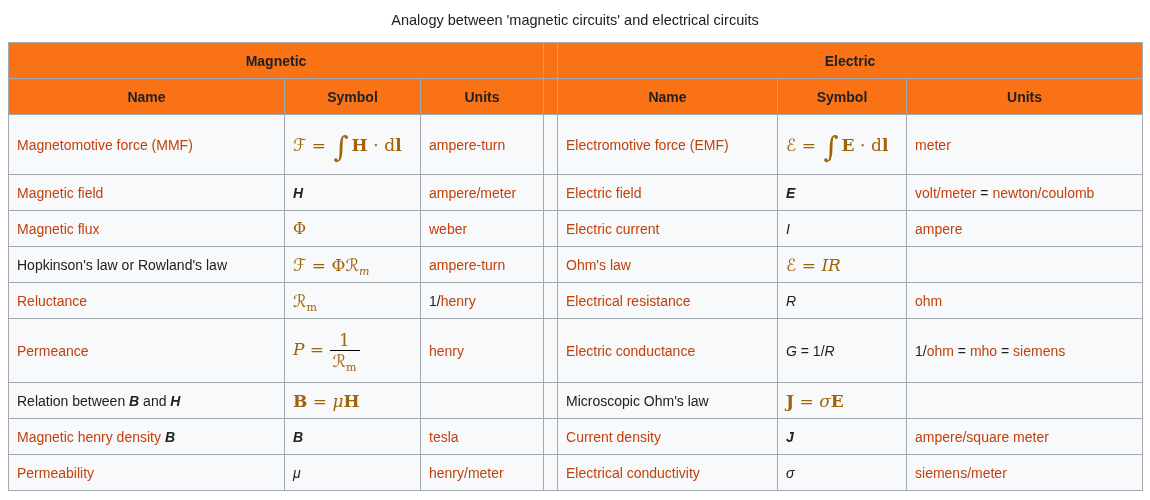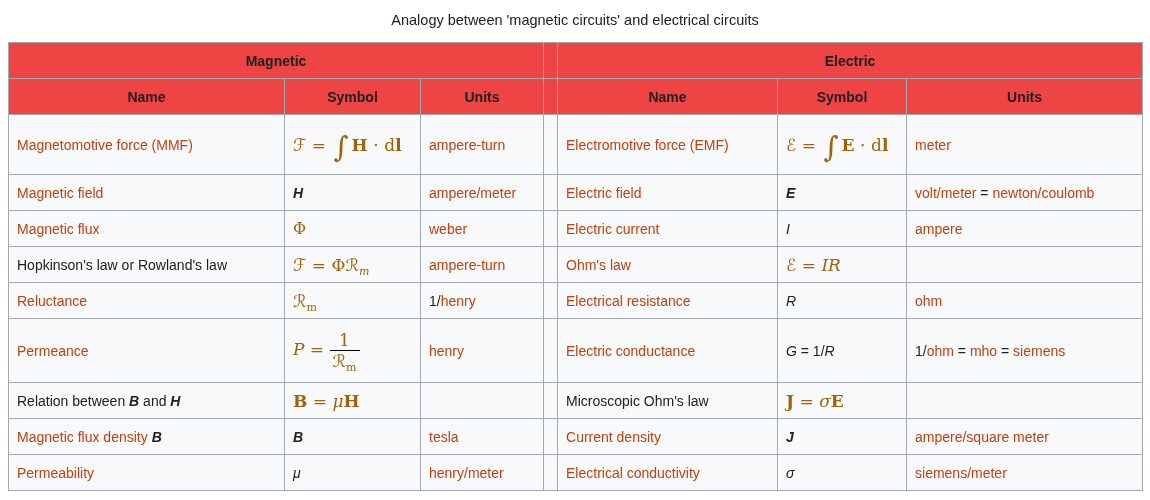--- a/index.html
+++ b/index.html
@@ -1,21 +1,21 @@
 <!DOCTYPE html>
 <html><head>
 <meta charset="utf-8">
 <style>
   html,body{margin:0;padding:0;background:#ffffff;}
   body{font-family:"Liberation Sans",sans-serif;color:#202122;width:1150px;height:500px;overflow:hidden;}
   .page{padding:12px 8px 0 8px;}
   .tbl-title{text-align:center;font-weight:normal;font-size:14.5px;color:#202122;margin-bottom:14px;}
   table.analogy{border-collapse:collapse;table-layout:fixed;width:1134px;font-size:14px;}
   table.analogy th, table.analogy td{border:1px solid #a2a9b1;padding:2px 8px;vertical-align:middle;overflow:hidden;}
-  table.analogy th{background:#ef4444;text-align:center;font-weight:bold;color:#202122;}
+  table.analogy th{background:#f97316;text-align:center;font-weight:bold;color:#202122;}
   table.analogy td{background:#f8f9fa;text-align:left;}
   tr{height:36px;}
   tr.tall{height:60px;}
   tr.tall2{height:64px;}
   .lnk{color:#c2410c;text-decoration:none;cursor:pointer;}
   .blk{color:#202122;}
   .sbi{font-weight:bold;font-style:italic;}
   .si{font-style:italic;}
   .math{font-family:"DejaVu Serif","DejaVu Sans",serif;font-size:17px;color:#a16207;white-space:nowrap;}
   .math sub{font-size:11px;line-height:0;}
@@ -125,21 +125,21 @@
       <td><span class="blk"><span>Relation between </span><span class="sbi">B</span><span> and </span><span class="sbi">H</span></span></td>
       <td><span class="math"><span class="mbf">B</span><span> = </span><span class="mit">μ</span><span class="mbf">H</span></span></td>
       <td><span></span></td>
       <td></td>
       <td><span class="blk">Microscopic Ohm's law</span></td>
       <td><span class="math"><span class="mbf">J</span><span> = </span><span class="mit">σ</span><span class="mbf">E</span></span></td>
       <td><span></span></td>
     </tr>
 
     <tr>
-      <td><a class="lnk">Magnetic flux density</a><span class="sbi bsp">B</span></td>
+      <td><a class="lnk">Magnetic henry density</a><span class="sbi bsp">B</span></td>
       <td><span class="sbi">B</span></td>
       <td><a class="lnk">tesla</a></td>
       <td></td>
       <td><a class="lnk">Current density</a></td>
       <td><span class="sbi">J</span></td>
       <td><a class="lnk">ampere/square meter</a></td>
     </tr>
 
     <tr>
       <td><a class="lnk">Permeability</a></td>

